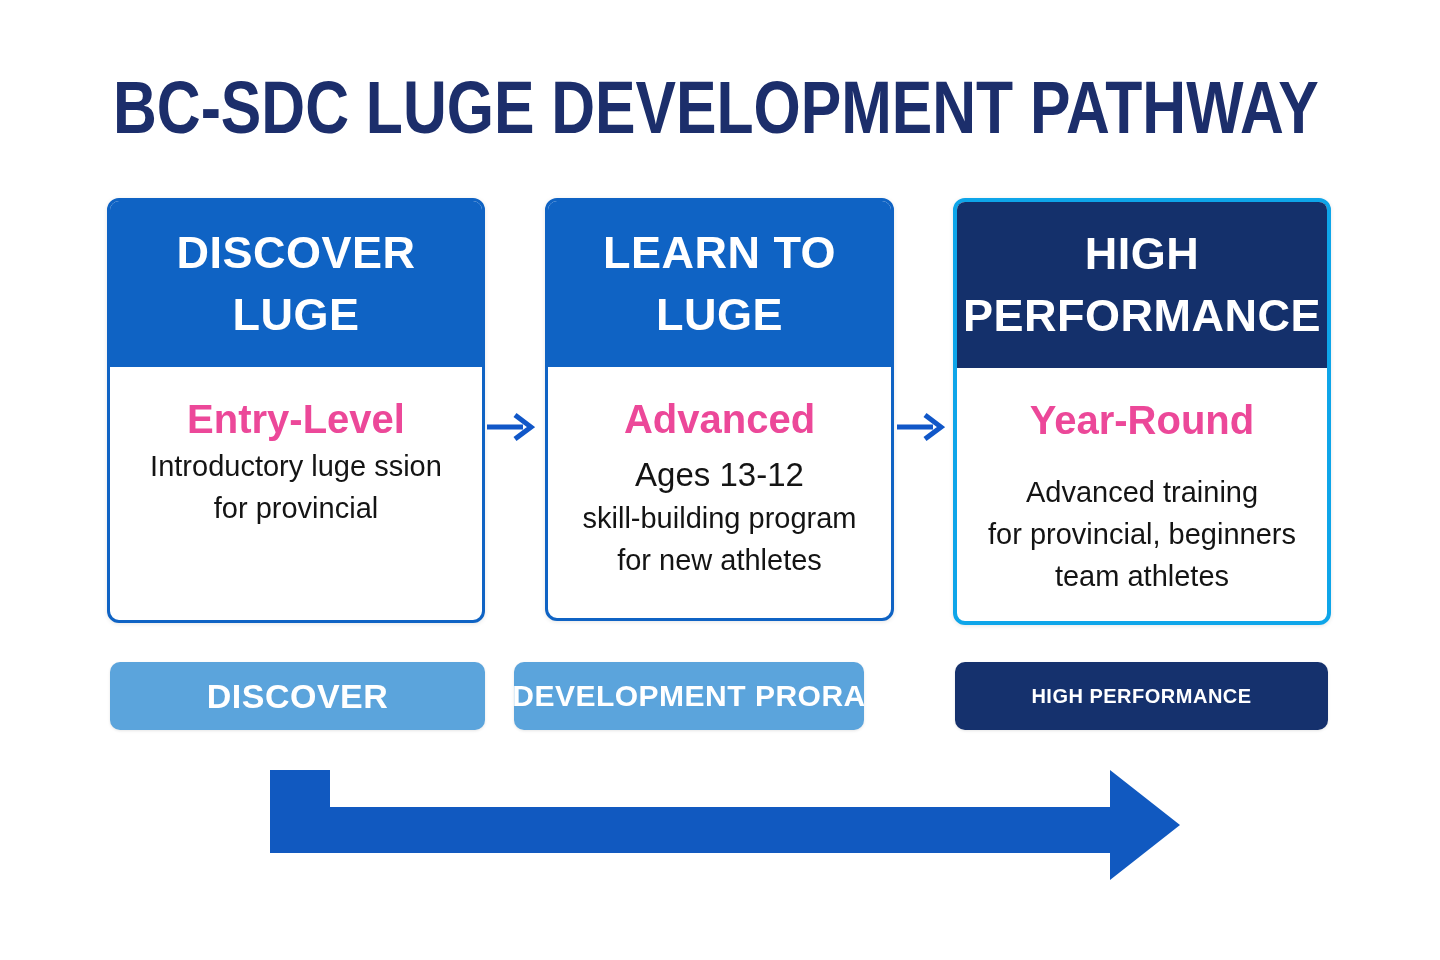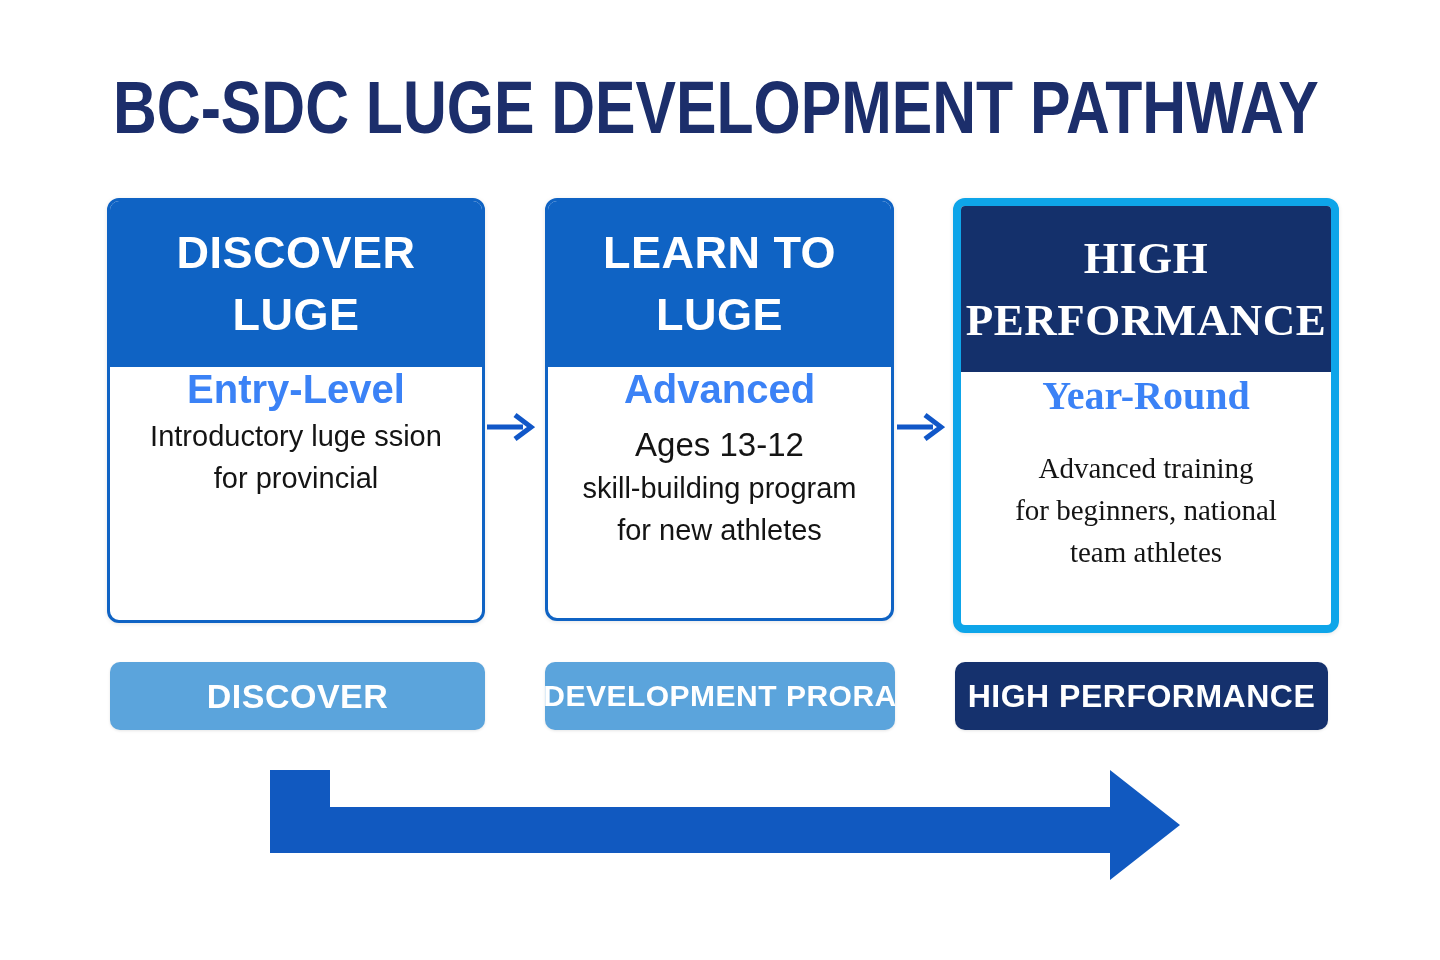--- a/index.html
+++ b/index.html
@@ -30,21 +30,21 @@
   
   .card {
     position: absolute;
     top: 198px;
     background: #ffffff;
     border-radius: 12px;
     overflow: hidden;
     box-shadow: 0 1px 4px rgba(0,0,0,0.10);
   }
   .theme-blue { border: 3px solid #0f63c4; }
-  .theme-navy { border: 8px solid #0ea5e9; font-family: Liberation Serif, serif; }
+  .theme-navy { border: 4px solid #0ea5e9; }
   .card-1 { left: 107px; width: 372px; height: 419px; }
   .card-2 { left: 545px; width: 343px; height: 417px; }
   .card-3 { left: 953px; width: 370px; height: 419px; }
 
   .card-header {
     height: 166px;
     display: flex;
     flex-direction: column;
     justify-content: center;
     align-items: center;
@@ -52,21 +52,21 @@
     font-weight: 700;
     font-size: 45px;
     line-height: 62px;
     text-align: center;
     letter-spacing: 0.5px;
   }
   .theme-blue .card-header { background: #0f63c4; }
   .theme-navy .card-header { background: #14306b; }
 
   .card-body { text-align: center; color: #141414; }
-  .subtitle { font-size: 40px; font-weight: 700; color: #3b82f6; }
+  .subtitle { margin-top: 30px; font-size: 40px; font-weight: 700; color: #ec4899; }
   .ages { margin-top: 14px; font-size: 33px; }
   .desc { margin-top: 3px; font-size: 29px; line-height: 42px; }
   .desc-solo { margin-top: 28px; font-size: 29px; line-height: 42px; }
 
   
   .connector { position: absolute; top: 407px; width: 48px; height: 40px; }
   .connector-1 { left: 487px; }
   .connector-2 { left: 897px; }
 
   
@@ -79,22 +79,22 @@
     align-items: center;
     justify-content: center;
     color: #ffffff;
     font-weight: 700;
     font-size: 34px;
     letter-spacing: 0.5px;
     white-space: nowrap;
     box-shadow: 0 1px 3px rgba(0,0,0,0.10);
   }
   .badge-1 { left: 110px; width: 375px; background: #5ba4dc; }
-  .badge-2 { left: 545px; width: 350px; background: #5ba4dc; font-size: 30px; }
-  .badge-3 { left: 955px; width: 373px; background: #15316d; font-size: 32px; }
+  .badge-2 { left: 514px; width: 350px; background: #5ba4dc; font-size: 30px; }
+  .badge-3 { left: 955px; width: 373px; background: #15316d; font-size: 20px; }
 
   
   .pathway-arrow { position: absolute; left: 268px; top: 768px; width: 914px; height: 114px; }
 </style>
 </head>
 <body>
 
 <div class="canvas">
 
   <h1 class="title">BC-SDC LUGE DEVELOPMENT PATHWAY</h1>
@@ -140,21 +140,21 @@
 
   <div class="card card-3 theme-navy">
     <div class="card-header">
       <div>HIGH</div>
       <div>PERFORMANCE</div>
     </div>
     <div class="card-body">
       <div class="subtitle">Year-Round</div>
       <div class="desc desc-solo">
         <div>Advanced training</div>
-        <div>for beginners, national</div>
+        <div>for provincial, beginners</div>
         <div>team athletes</div>
       </div>
     </div>
   </div>
 
   <div class="badge badge-1">
     <span>DISCOVER</span>
   </div>
   <div class="badge badge-2">
     <span>DEVELOPMENT PRORA</span>

